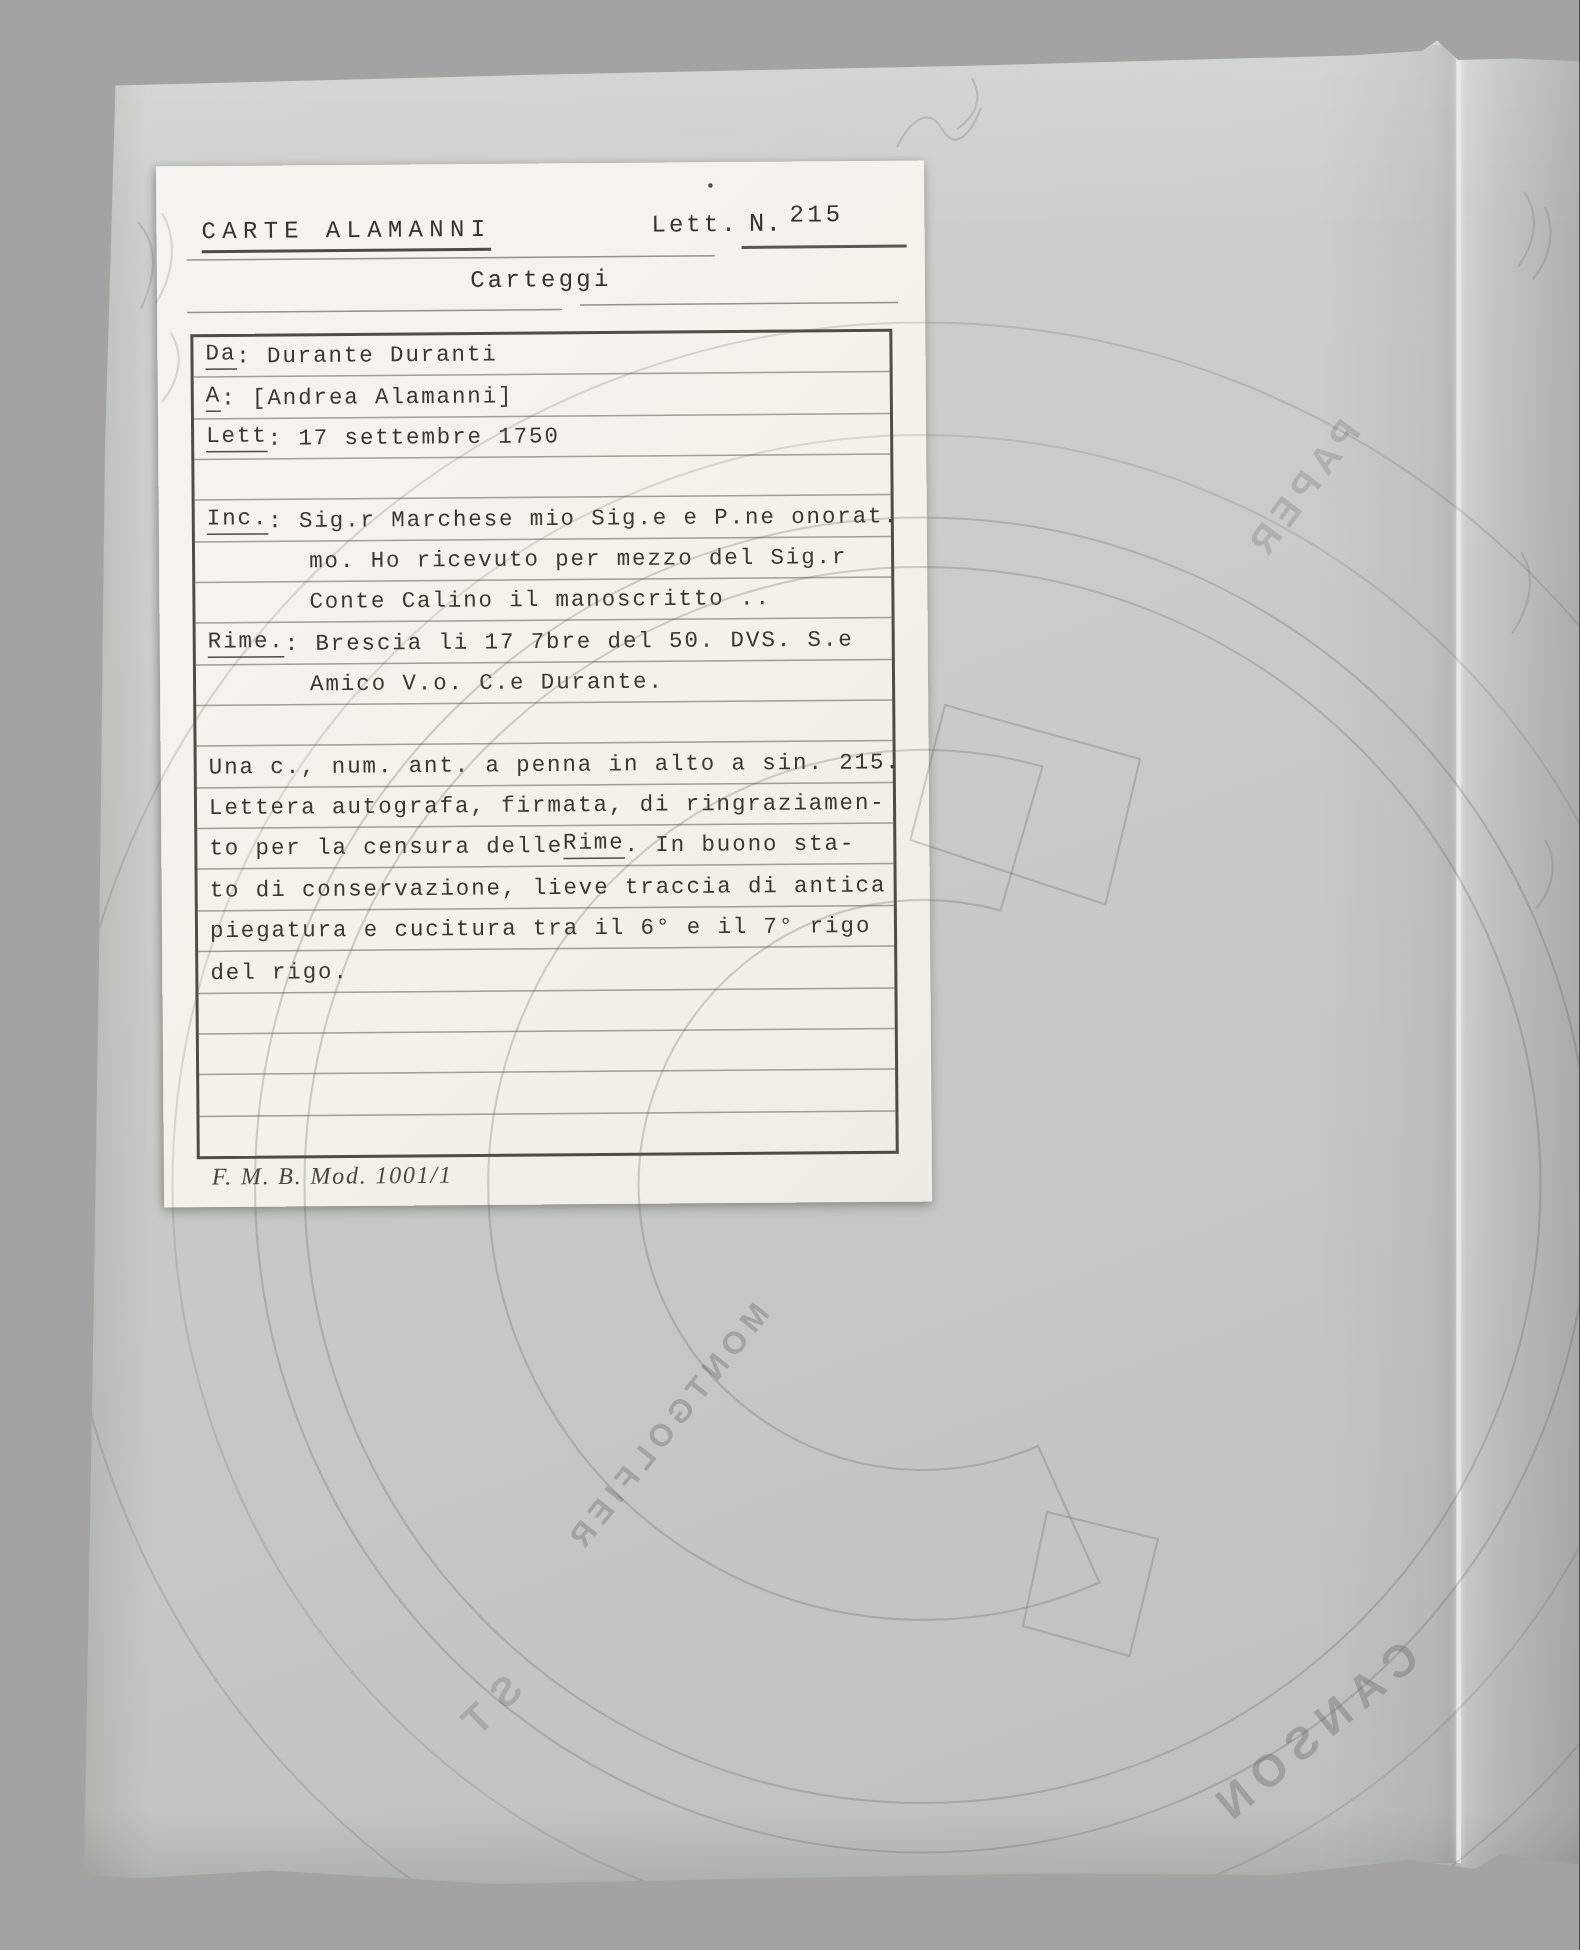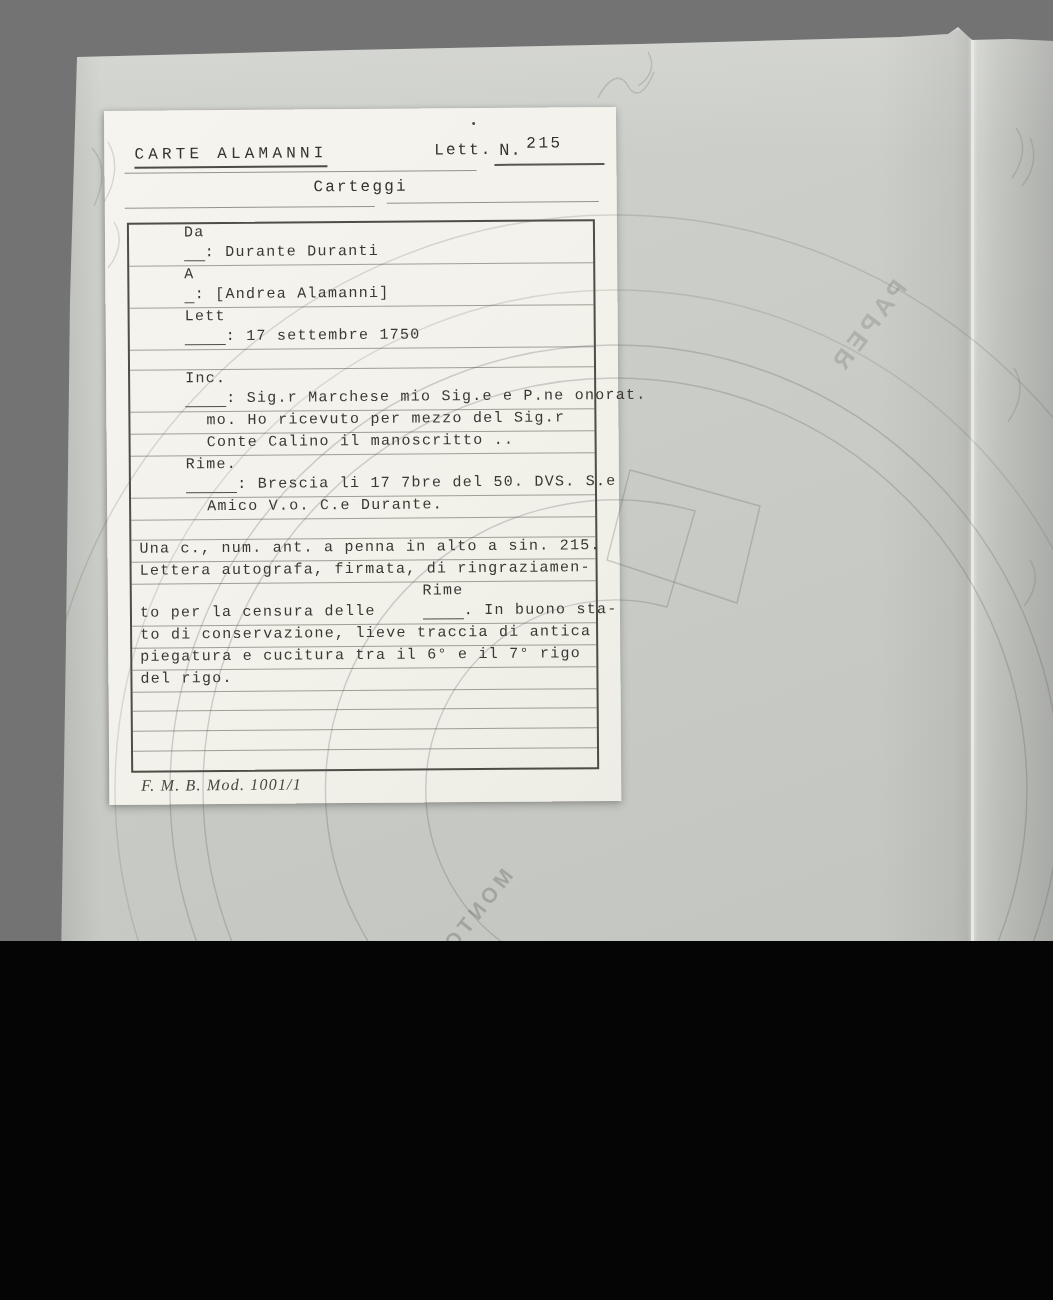--- a/index.html
+++ b/index.html
@@ -1,16 +1,16 @@
 <!DOCTYPE html>
 <html><head>
 <meta charset="utf-8">
 <style>
   html,body{margin:0;padding:0;background:#050505;}
-  .stage{position:relative;width:1053px;height:941px;background:#737373;overflow:hidden;
+  .stage{position:relative;width:1053px;height:1300px;background:#a3a3a3;overflow:hidden;
          font-family:"Liberation Mono","DejaVu Sans Mono",monospace;}
   
   .page{position:absolute;left:0;top:0;width:1053px;height:1300px;
         background:linear-gradient(160deg,#d0d2cd 0%,#caccc7 38%,#c3c5c0 78%,#bcbeb9 100%);
         clip-path:polygon(77px 57px,350px 50px,640px 44px,900px 37px,948px 34px,958px 27px,972px 40px,1010px 39px,1053px 41px,
         1053px 1243px,1000px 1236px,983px 1246px,940px 1240px,850px 1250px,700px 1249px,520px 1252px,330px 1256px,180px 1247px,95px 1252px,56px 1250px,
         62px 900px,66px 640px,70px 300px);}
   .top-light{position:absolute;left:56px;top:27px;width:997px;height:130px;
         background:linear-gradient(rgba(255,255,255,.14),rgba(255,255,255,0));}
   .left-shade{position:absolute;left:56px;top:50px;width:44px;height:1205px;
@@ -44,21 +44,21 @@
   .rule-c{left:20px;top:97px;width:250px;}
   .rule-d{left:282px;top:94px;width:212px;}
   
   .box{position:absolute;left:22px;top:112px;width:464px;height:546px;
        border:2px solid rgba(56,53,46,.88);display:flex;flex-direction:column;}
   .brow{flex:1;display:flex;align-items:flex-end;padding:0 4px 4px 8px;
         border-bottom:1px solid rgba(72,68,58,.48);font-size:15px;letter-spacing:1.25px;
         white-space:nowrap;overflow:visible;line-height:17px;color:#3a3831;}
   .brow:last-child{border-bottom:none;}
   .brow.ind{padding-left:76px;}
-  .useg{border-bottom:1.8px solid rgba(50,47,41,.85);padding-bottom:19px;margin-left:47px;}
+  .useg{border-bottom:1.8px solid rgba(50,47,41,.85);padding-bottom:1px;}
   .card-model{position:absolute;left:32px;top:666px;font-family:"Liberation Serif","DejaVu Serif",serif;
         font-style:italic;font-size:16px;letter-spacing:1.2px;color:#4a473f;}
   
   .wm{position:absolute;left:0;top:0;pointer-events:none;}
 </style>
 </head>
 <body>
 
 <div class="stage">
   <div class="page">

